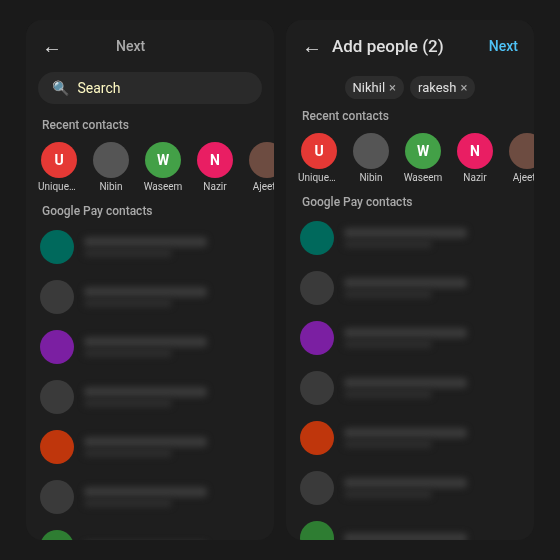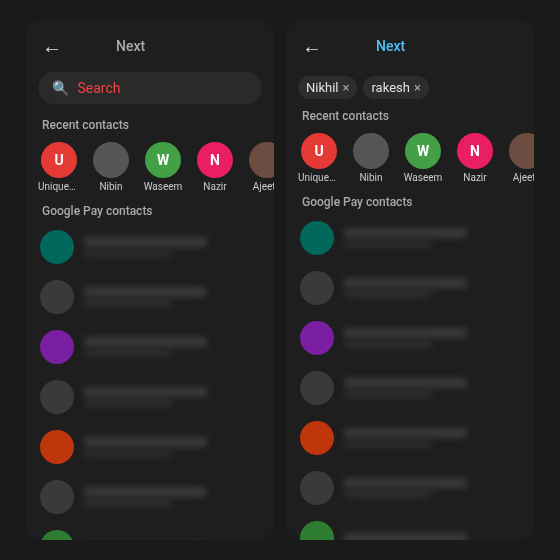--- a/index.html
+++ b/index.html
@@ -58,29 +58,30 @@
       display: flex;
       align-items: center;
       padding: 8px 14px;
       gap: 8px;
     }
     .search-icon {
       color: #888;
       font-size: 14px;
     }
     .search-text {
-      color: #ef4444;
+      color: #fef9c3;
       font-size: 14px;
     }
     .chips-row {
       display: flex;
       align-items: center;
       padding: 4px 12px 4px 12px;
       gap: 6px;
       flex-wrap: wrap;
+      justify-content: center;
     }
     .chip {
       background: #2d2d2d;
       border-radius: 20px;
       display: flex;
       align-items: center;
       padding: 4px 8px;
       gap: 4px;
     }
     .chip-text {
@@ -261,20 +262,21 @@
 
       </div>
     </div>
 
   </div>
 </div>
 
 <div class="phone-panel">
   <div class="header">
     <span class="back-btn">←</span>
+    <span class="header-title">Add people (2)</span>
     <span class="next-btn active">Next</span>
   </div>
 
   <div class="chips-row">
     <div class="chip">
       <span class="chip-text">Nikhil</span>
       <span class="chip-x">×</span>
     </div>
     <div class="chip">
       <span class="chip-text">rakesh</span>

